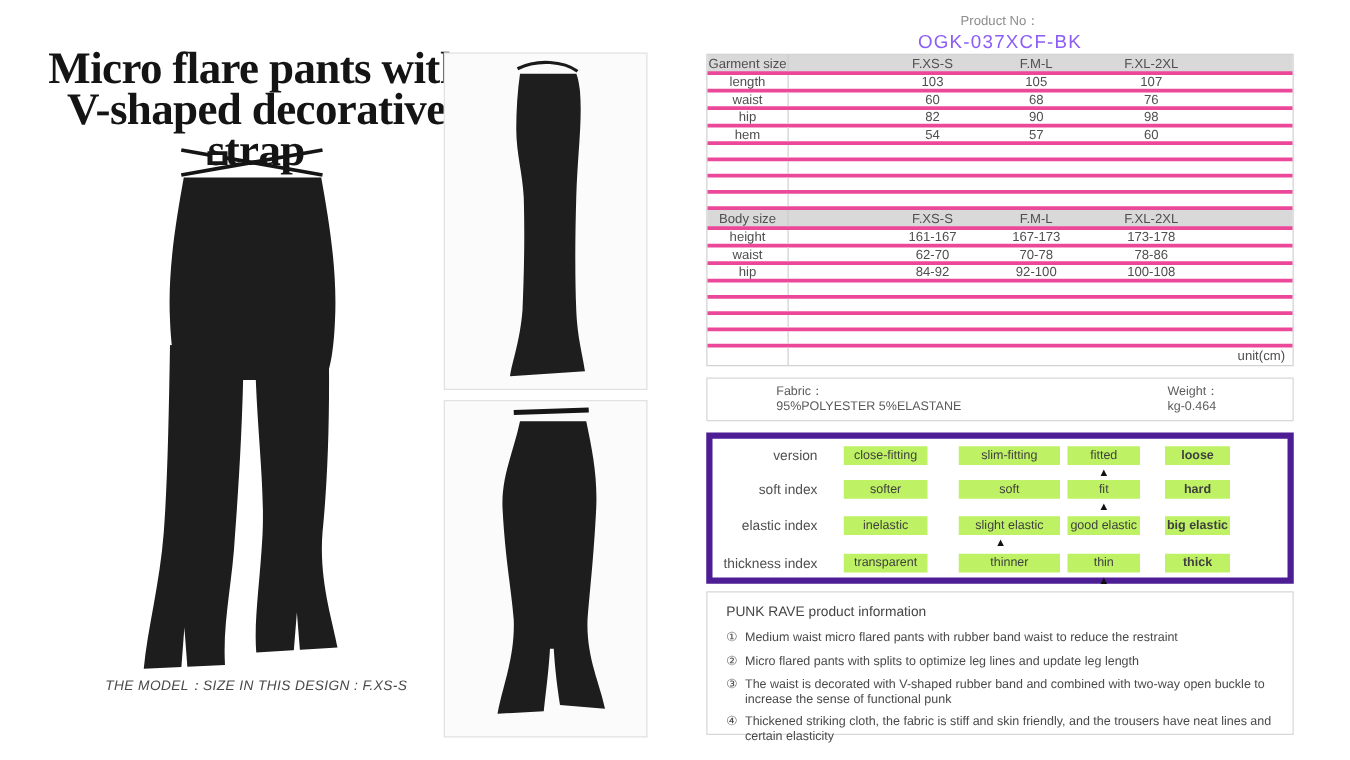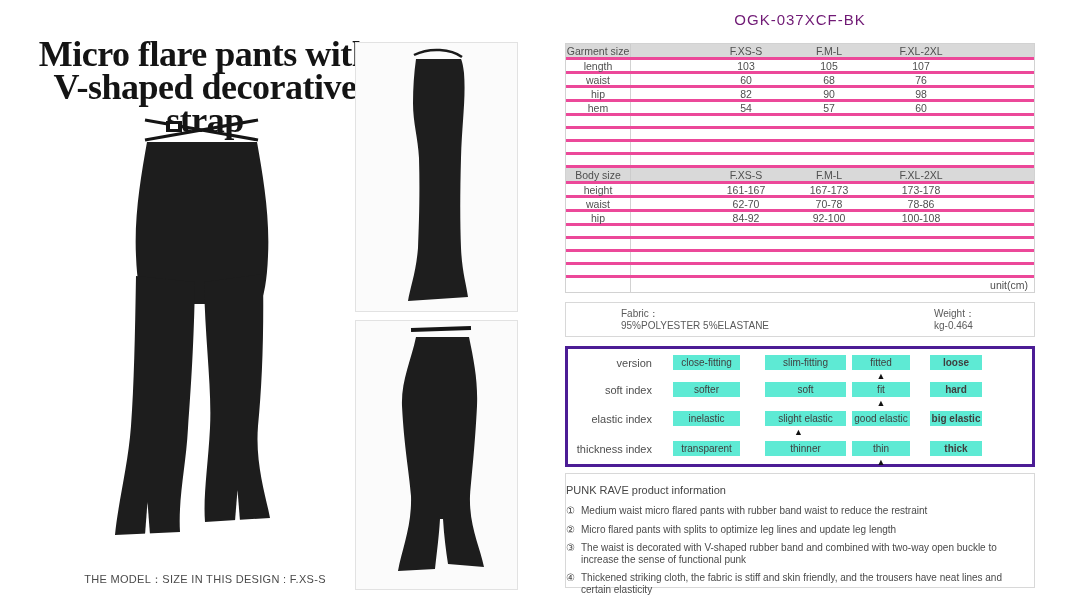--- a/index.html
+++ b/index.html
@@ -9,37 +9,37 @@
     font-family:"Liberation Sans", sans-serif; color:#4d4d4d; overflow:hidden;
   }
 
   
   .title {
     position:absolute; left:30px; top:38px; width:350px; text-align:center;
     font-family:"Liberation Serif", serif; font-weight:700; font-size:36px;
     line-height:33px; color:#141414; letter-spacing:-0.5px;
   }
   .model-caption {
-    position:absolute; left:30px; top:572px; width:350px; text-align:center;
-    font-size:11px; color:#4a4a4a; letter-spacing:0.3px;
+    position:absolute; left:30px; top:541px; width:350px; text-align:center;
+    font-size:11px; color:#4a4a4a; letter-spacing:0.3px;font-style:italic;
   }
   .main-photo { position:absolute; left:82px; top:106px; width:256px; height:442px; }
 
   
   .photo-frame {
     position:absolute; width:163px; height:270px; background:#fbfbfb;
     border:1px solid #e2e2e2;
   }
   .photo-side { left:355px; top:42px; }
   .photo-back { left:355px; top:320px; }
 
   
   .product-no { position:absolute; left:565px; top:10px; width:470px; text-align:center; }
   .product-no .lbl { font-size:10.5px; color:#8d8d8d; }
-  .product-no .num { font-size:15px; color:#701a75; letter-spacing:1px; margin-top:1px; }
+  .product-no .num { font-size:15px; color:#8b5cf6; letter-spacing:1px; margin-top:1px; }
 
   
   .size-table {
     position:absolute; left:565px; top:43px; width:470px;
     border:1px solid #d2d2d2; font-size:10.5px; color:#4f4f4f;
   }
   .trow { position:relative; border-bottom:3px solid #ec4899; }
   .trow:last-child { border-bottom:none; }
   .lc {
     position:absolute; left:0; top:0; bottom:0; width:65px;
@@ -63,49 +63,49 @@
   .fabric-box {
     position:absolute; left:565px; top:302px; width:470px; height:35px;
     border:1px solid #d8d8d8; font-size:10px; line-height:12px; color:#5a5a5a;
   }
   .fabric-block { position:absolute; left:55px; top:5px; }
   .weight-block { position:absolute; left:368px; top:5px; }
 
   
   .attr-box {
     position:absolute; left:565px; top:346px; width:470px; height:121px;
-    border:3px solid #4c1d95;
+    border:5px solid #4c1d95;
   }
   .attr-row { position:absolute; left:0; width:100%; height:26px; }
   .attr-label {
     position:absolute; left:0; top:-4px; width:84px; height:24px;
     display:flex; align-items:center; justify-content:flex-end;
     text-align:right; font-size:11px; line-height:11px; color:#4f4f4f;
   }
   .chip {
-    position:absolute; top:0; height:15px; background:#5eead4;
+    position:absolute; top:0; height:15px; background:#bef264;
     display:flex; align-items:center; justify-content:center;
     font-size:10px; color:#3f3f3f; white-space:nowrap;
   }
   .k0 { left:105px; width:67px; }
   .k1 { left:197px; width:81px; }
   .k2 { left:284px; width:58px; }
   .k3 { left:362px; width:52px;font-weight:bold; }
   .sel-arrow {
     position:absolute; top:16px; width:12px; text-align:center;
     font-size:9px; color:#111; display:none;
   }
   .sel-arrow.sel-1 { display:block; left:224.5px; }
   .sel-arrow.sel-2 { display:block; left:307px; }
   .ar0 { top:6px; } .ar1 { top:33px; } .ar2 { top:62px; } .ar3 { top:92px; }
 
   
   .info-box {
     position:absolute; left:565px; top:473px; width:470px; height:115px;
-    border:1px solid #d8d8d8; padding:10px 12px 0 0;
+    border:1px solid #d8d8d8; padding:10px 12px 0 15px;
   }
   .info-title { font-size:11px; color:#454545; margin-bottom:9px; }
   .info-item { display:flex; margin-bottom:7px; font-size:10px; line-height:11.5px; color:#4a4a4a; }
   .info-item .n { flex:0 0 15px; }
   .info-item .t { flex:1; }
 </style>
 </head>
 <body>
 
 <div class="canvas">
@@ -141,20 +141,21 @@
   </div>
 
   <div class="photo-frame photo-back">
     <svg width="161" height="268" viewBox="0 0 161 268" xmlns="http://www.w3.org/2000/svg">
       <rect x="55" y="6" width="60" height="4" fill="#161616" transform="rotate(-2 85 8)"></rect>
       <path fill="#1d1d1d" d="M60,16 L113,16 C118,40 122,60 121,85 C119,125 116,150 114,175 C113,205 124,226 128,246 L92,243 C90,230 88,215 87,198 L84,198 C83,215 81,230 79,248 L42,250 C46,228 56,205 55,175 C53,150 48,125 46,85 C45,60 55,40 60,16 Z"></path>
     </svg>
   </div>
 
   <div class="product-no">
+    <div class="lbl">Product No：</div>
     <div class="num">OGK-037XCF-BK</div>
   </div>
 
   <div class="size-table">
     <div class="trow th">
       <div class="lc">Garment size</div>
       <span class="dc c1">F.XS-S</span>
       <span class="dc c2">F.M-L</span>
       <span class="dc c3">F.XL-2XL</span>
     </div>

